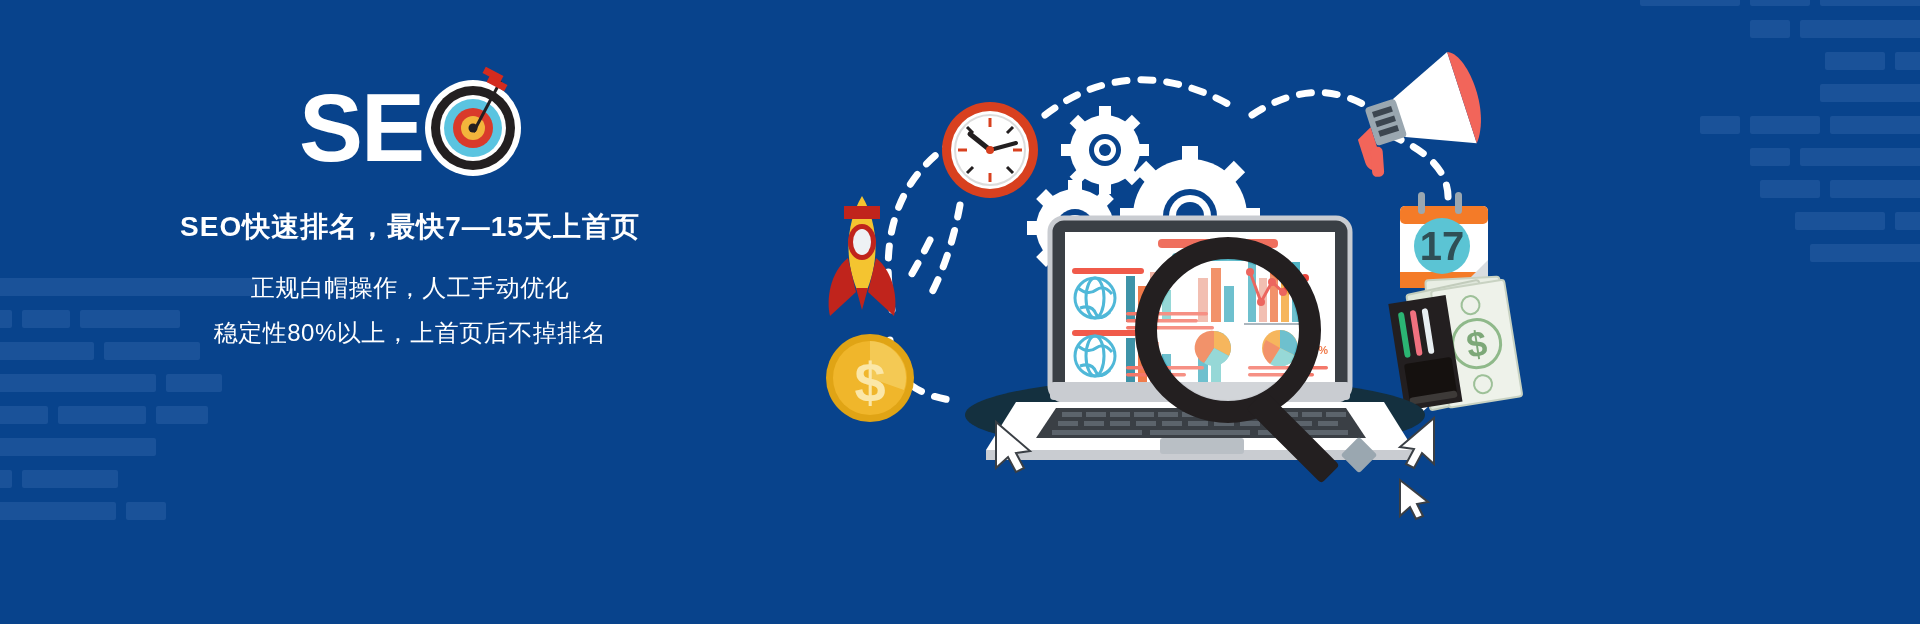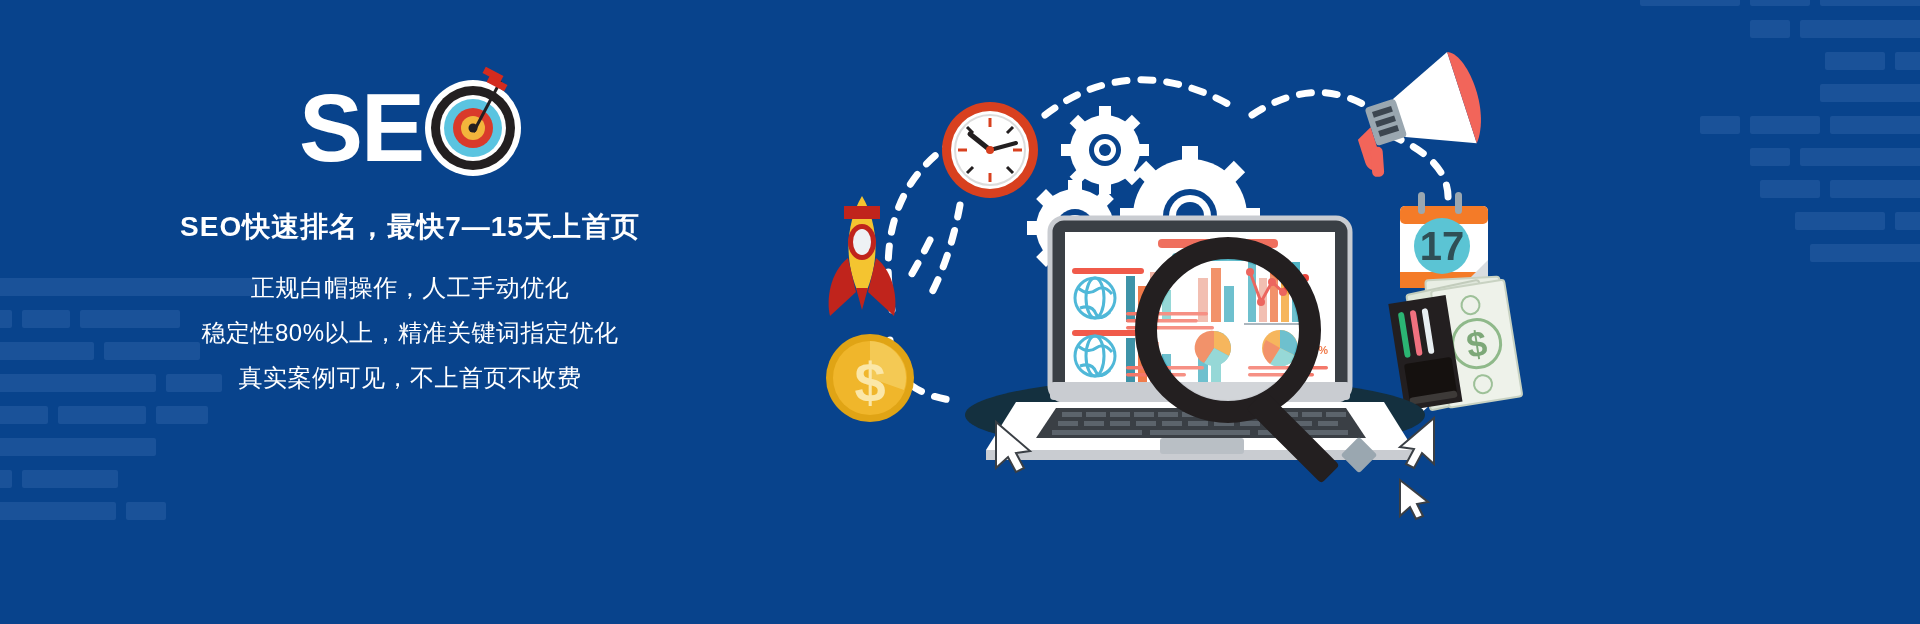--- a/index.html
+++ b/index.html
@@ -168,22 +168,21 @@
         <span id="arrow-shaft"></span>
         <span class="fletch" id="fl1"></span>
         <span class="fletch" id="fl2"></span>
       </span>
     </div>
 
     <h1 id="headline">SEO快速排名，最快7—15天上首页</h1>
 
     <div id="sublines">
       <div class="subline">正规白帽操作，人工手动优化</div>
-      <div class="subline">稳定性80%以上，精准关键词指定优化</div>
-      <div class="subline">真实案例可见，不上首页不收费</div>
+      <div class="subline">稳定性80%以上，上首页后不掉排名</div>
     </div>
   </div>
 
   <div id="art">
     <svg width="1000" height="624" viewBox="0 0 1000 624" xmlns="http://www.w3.org/2000/svg">
 
       <g fill="none" stroke="#ffffff" stroke-width="7" stroke-linecap="round" stroke-dasharray="12 14">
         <path d="M 92 300 Q 70 170 175 120"></path>
         <path d="M 245 105 Q 330 40 430 95"></path>
         <path d="M 452 105 Q 520 60 580 105"></path>

